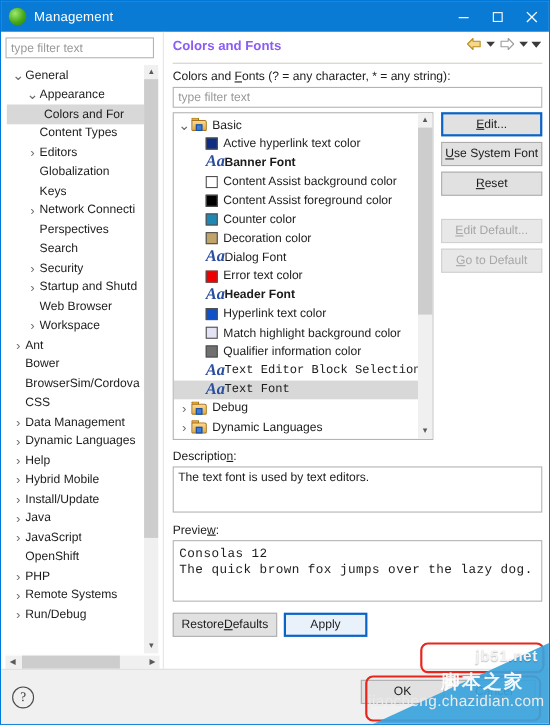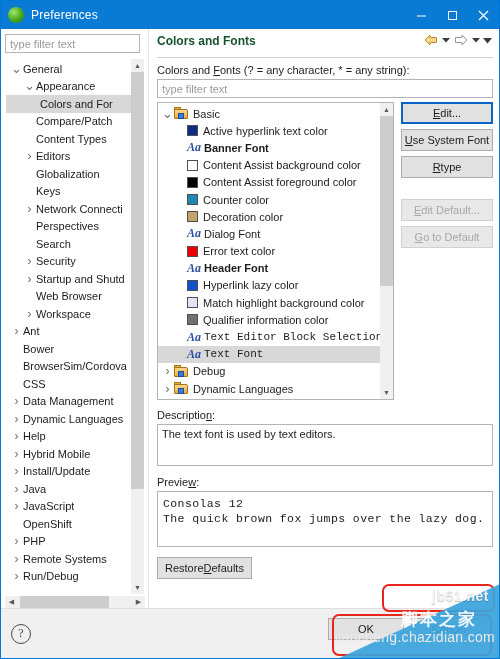--- a/index.html
+++ b/index.html
@@ -163,21 +163,21 @@
   }
   .page-head {
     display: flex;
     align-items: flex-start;
     height: 20px;
     flex: none;
   }
   .page-title {
     font-size: 12px;
     font-weight: bold;
-    color: #14532d;
+    color: #8b5cf6;
     flex: 1;
   }
   .navtools {
     display: flex;
     align-items: center;
     gap: 1px;
     margin-top: -2px;
   }
   .navtools .tbtn {
     width: 17px; height: 16px;
@@ -245,21 +245,21 @@
     color: #6d6d6d; font-size: 9px;
   }
   .cnode .ind { width: 26px; flex: none; }
   .swatch {
     width: 11px; height: 11px; flex: none;
     margin-right: 5px;
     border: 1px solid #50504f;
   }
   .aa {
     width: 13px; flex: none; margin-right: 4px;
-    color: #2b4f9e; font-size: 12px; font-style: italic;
+    color: #2b4f9e; font-size: 15px; font-style: italic;
     font-weight: bold;
     font-family: "Liberation Serif", serif;
     text-align: center;
   }
   .folder-ico {
     width: 15px; height: 13px; flex: none; margin-right: 4px;
     position: relative;
   }
   .folder-ico .fbody {
     position: absolute; left: 0; top: 2px;
@@ -428,21 +428,21 @@
     letter-spacing: .3px;
   }
 </style>
 </head>
 <body>
 
 <div id="dialog">
 
   <div class="titlebar">
     <div class="app-icon"></div>
-    <div class="title">Preferences</div>
+    <div class="title">Management</div>
     <div class="winbtns">
       <div class="winbtn">
         <svg width="11" height="11" viewBox="0 0 11 11">
             <line x1="1" y1="6" x2="10" y2="6" stroke="#ffffff" stroke-width="1"></line>
           </svg>
       </div>
       <div class="winbtn">
         <svg width="11" height="11" viewBox="0 0 11 11">
             <rect x="1.5" y="1.5" width="8" height="8" fill="none" stroke="#ffffff" stroke-width="1"></rect>
           </svg>
@@ -467,24 +467,20 @@
               <span class="arrow" style="font-size: 13px; line-height: 0;">⌄</span>
               <span class="tlabel">General</span>
             </div>
             <div class="tnode lvl2">
               <span class="arrow" style="font-size: 13px; line-height: 0;">⌄</span>
               <span class="tlabel">Appearance</span>
             </div>
             <div class="tnode lvl3 sel">
               <span class="arrow"></span>
               <span class="tlabel">Colors and For</span>
-            </div>
-            <div class="tnode lvl2">
-              <span class="arrow"></span>
-              <span class="tlabel">Compare/Patch</span>
             </div>
             <div class="tnode lvl2">
               <span class="arrow"></span>
               <span class="tlabel">Content Types</span>
             </div>
             <div class="tnode lvl2">
               <span class="arrow" style="font-size: 12px;">›</span>
               <span class="tlabel">Editors</span>
             </div>
             <div class="tnode lvl2">
@@ -695,21 +691,21 @@
                 <span>Error text color</span>
               </div>
               <div class="cnode">
                 <span class="ind"></span>
                 <span class="aa">Aa</span>
                 <span class="bold">Header Font</span>
               </div>
               <div class="cnode">
                 <span class="ind"></span>
                 <span class="swatch" style="background: rgb(16, 80, 200);"></span>
-                <span>Hyperlink lazy color</span>
+                <span>Hyperlink text color</span>
               </div>
               <div class="cnode">
                 <span class="ind"></span>
                 <span class="swatch" style="background: rgb(227, 227, 245);"></span>
                 <span>Match highlight background color</span>
               </div>
               <div class="cnode">
                 <span class="ind"></span>
                 <span class="swatch" style="background: rgb(112, 112, 112);"></span>
                 <span>Qualifier information color</span>
@@ -762,21 +758,21 @@
               <span>dit...</span>
             </div>
             <div class="btn">
               <span></span>
               <u>U</u>
               <span>se System Font</span>
             </div>
             <div class="btn">
               <span></span>
               <u>R</u>
-              <span>type</span>
+              <span>eset</span>
             </div>
             <div class="btn disabled" style="margin-top: 16px;">
               <span></span>
               <u>E</u>
               <span>dit Default...</span>
             </div>
             <div class="btn disabled">
               <span></span>
               <u>G</u>
               <span>o to Default</span>
@@ -793,20 +789,21 @@
         <span>Previe</span><u>w</u><span>:</span>
       </div>
       <div class="textbox prev-box"><div>Consolas 12</div><div>The quick brown fox jumps over the lazy dog.</div></div>
 
       <div class="footrow">
         <div class="footbtn">
           <span>Restore </span>
             <u>D</u>
             <span>efaults</span>
         </div>
+        <div class="footbtn focus">Apply</div>
       </div>
 
     </div>
   </div>
 
   <div class="bottombar">
     <div class="helpbtn">?</div>
     <div class="bottom-right-btns">
       <div class="footbtn">OK</div>
       <div class="footbtn">Cancel</div>

